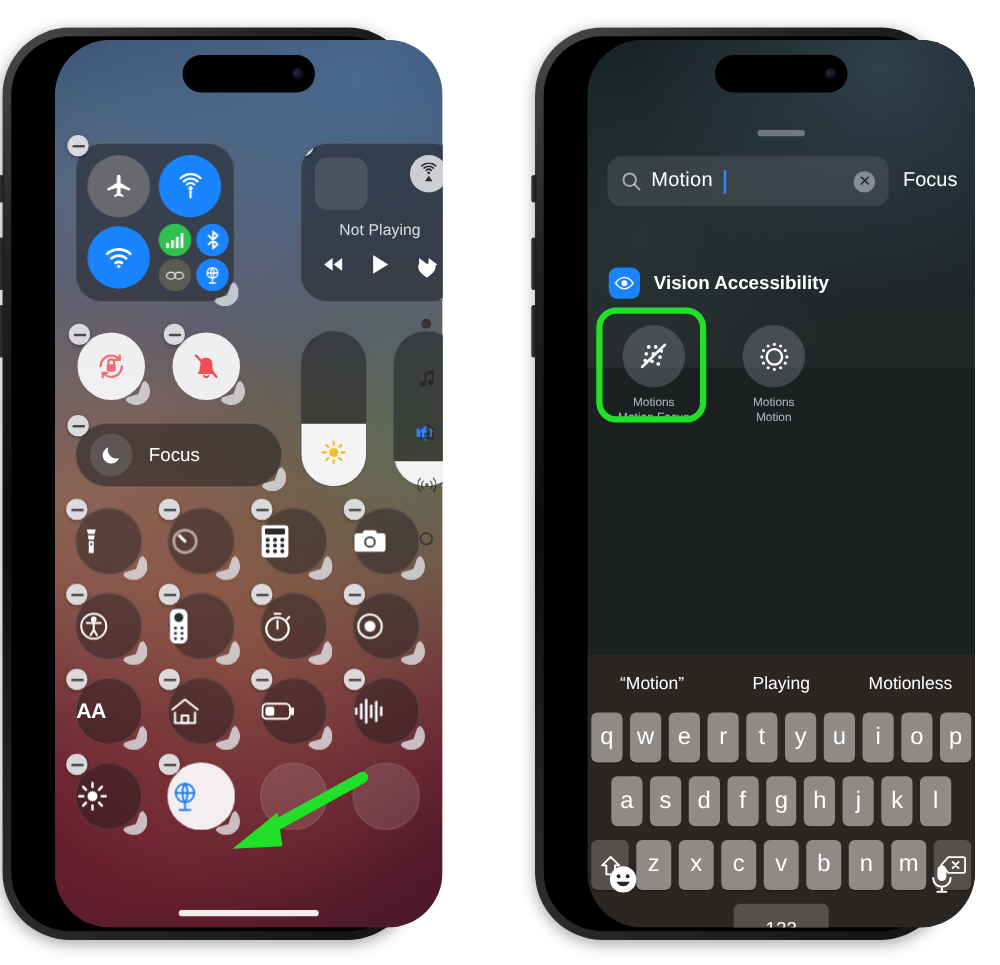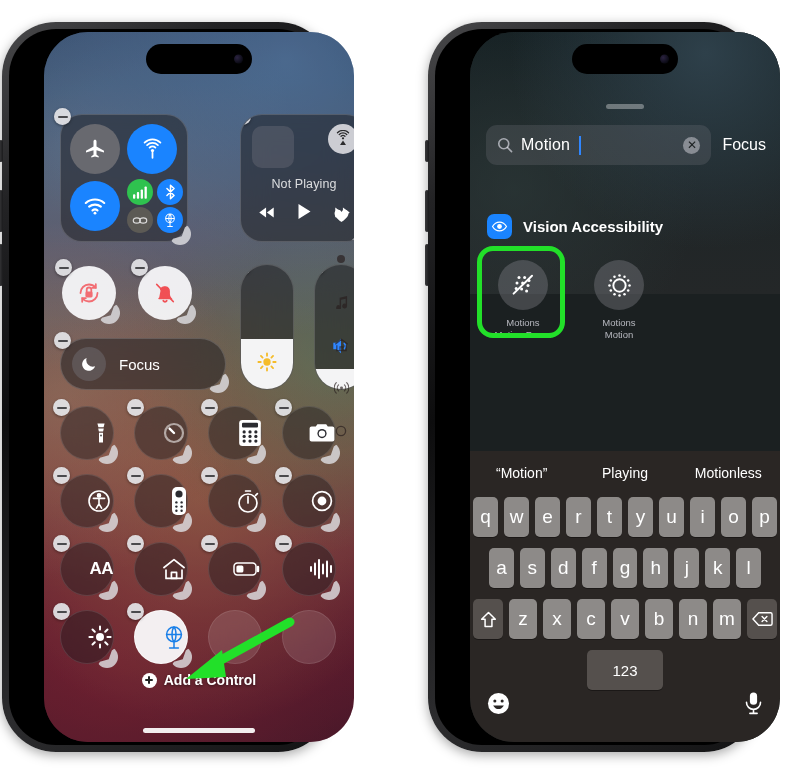--- a/index.html
+++ b/index.html
@@ -160,21 +160,21 @@
   #mod-focus .flabel { color: #fff; font-size: 15px; }
 
   
   .cgrid { position: absolute; left: 16px; top: 374px; width: 292px; }
   .cgrow { display: flex; gap: 20px; margin-bottom: 14px; }
   .cslot { position: relative; width: 54px; height: 54px; }
   .cslot .ring {
     width: 54px; height: 54px; border-radius: 50%;
     background: rgba(24,24,28,.42); border: 1px solid rgba(255,255,255,.12);
     -webkit-backdrop-filter: blur(10px); backdrop-filter: blur(10px);
-    display: flex; align-items: center; justify-content: flex-end; color: #fff;
+    display: flex; align-items: center; justify-content: flex-start; color: #fff;
   }
   .cslot.white .ring { background: rgba(250,250,252,.95); border-color: rgba(255,255,255,.6); }
   .cslot.empty .ring { background: rgba(255,255,255,.12); border-color: rgba(255,255,255,.10); }
 
   
   .add-ctrl {
     position: absolute; left: 0; right: 0; bottom: 54px;
     display: flex; align-items: center; justify-content: center; gap: 7px;
     color: #fff; font-size: 14px; font-weight: 600; z-index: 24;
     text-shadow: 0 1px 3px rgba(0,0,0,.55);
@@ -236,21 +236,21 @@
   }
   .result .rlabel {
     color: rgba(235,235,245,.72); font-size: 9.5px; line-height: 1.25; text-align: center;
   }
   .hl-box {
     position: absolute; left: 7px; top: 214px; width: 88px; height: 92px;
     border: 5px solid #22e029; border-radius: 16px; z-index: 20; box-sizing: border-box;
   }
 
   
-  .kb { position: absolute; left: 0; right: 0; bottom: 0; height: 291px; background: #2a2624; z-index: 14; }
+  .kb { position: absolute; left: 0; right: 0; bottom: 0; height: 218px; background: #2a2624; z-index: 14; }
   .kb-predict {
     position: absolute; left: 0; right: 0; top: 0; height: 44px;
     display: flex; align-items: center;
   }
   .kb-predict .pz {
     flex: 1; text-align: center; color: #fff; font-size: 14px; position: relative;
   }
   .kb-predict .pz + .pz::before {
     content: ""; position: absolute; left: 0; top: 9px; bottom: 9px; width: 1px;
     background: rgba(255,255,255,.18);
@@ -639,24 +639,20 @@
                   <path d="M4.8 4.2a4.6 4.6 0 000 6.4M11.2 4.2a4.6 4.6 0 010 6.4M2.4 1.8a8 8 0 000 11.2M13.6 1.8a8 8 0 010 11.2"></path>
                 </svg>
               </span>
             <span class="pg dark">
                 <svg width="12" height="12" viewBox="0 0 12 12" fill="none" stroke="currentColor" stroke-width="1.3">
                   <circle cx="6" cy="6" r="4.6"></circle>
                 </svg>
               </span>
           </div>
 
-          <div class="add-ctrl">
-            <span class="plus"></span>
-            <span>Add a Control</span>
-          </div>
 
         </div>
         <div class="home-indicator"></div>
       </div>
     </div>
   </div>
 
   <div class="phone" id="phone-right">
     <div class="btn-side btn-silent"></div>
     <div class="btn-side btn-volup"></div>

